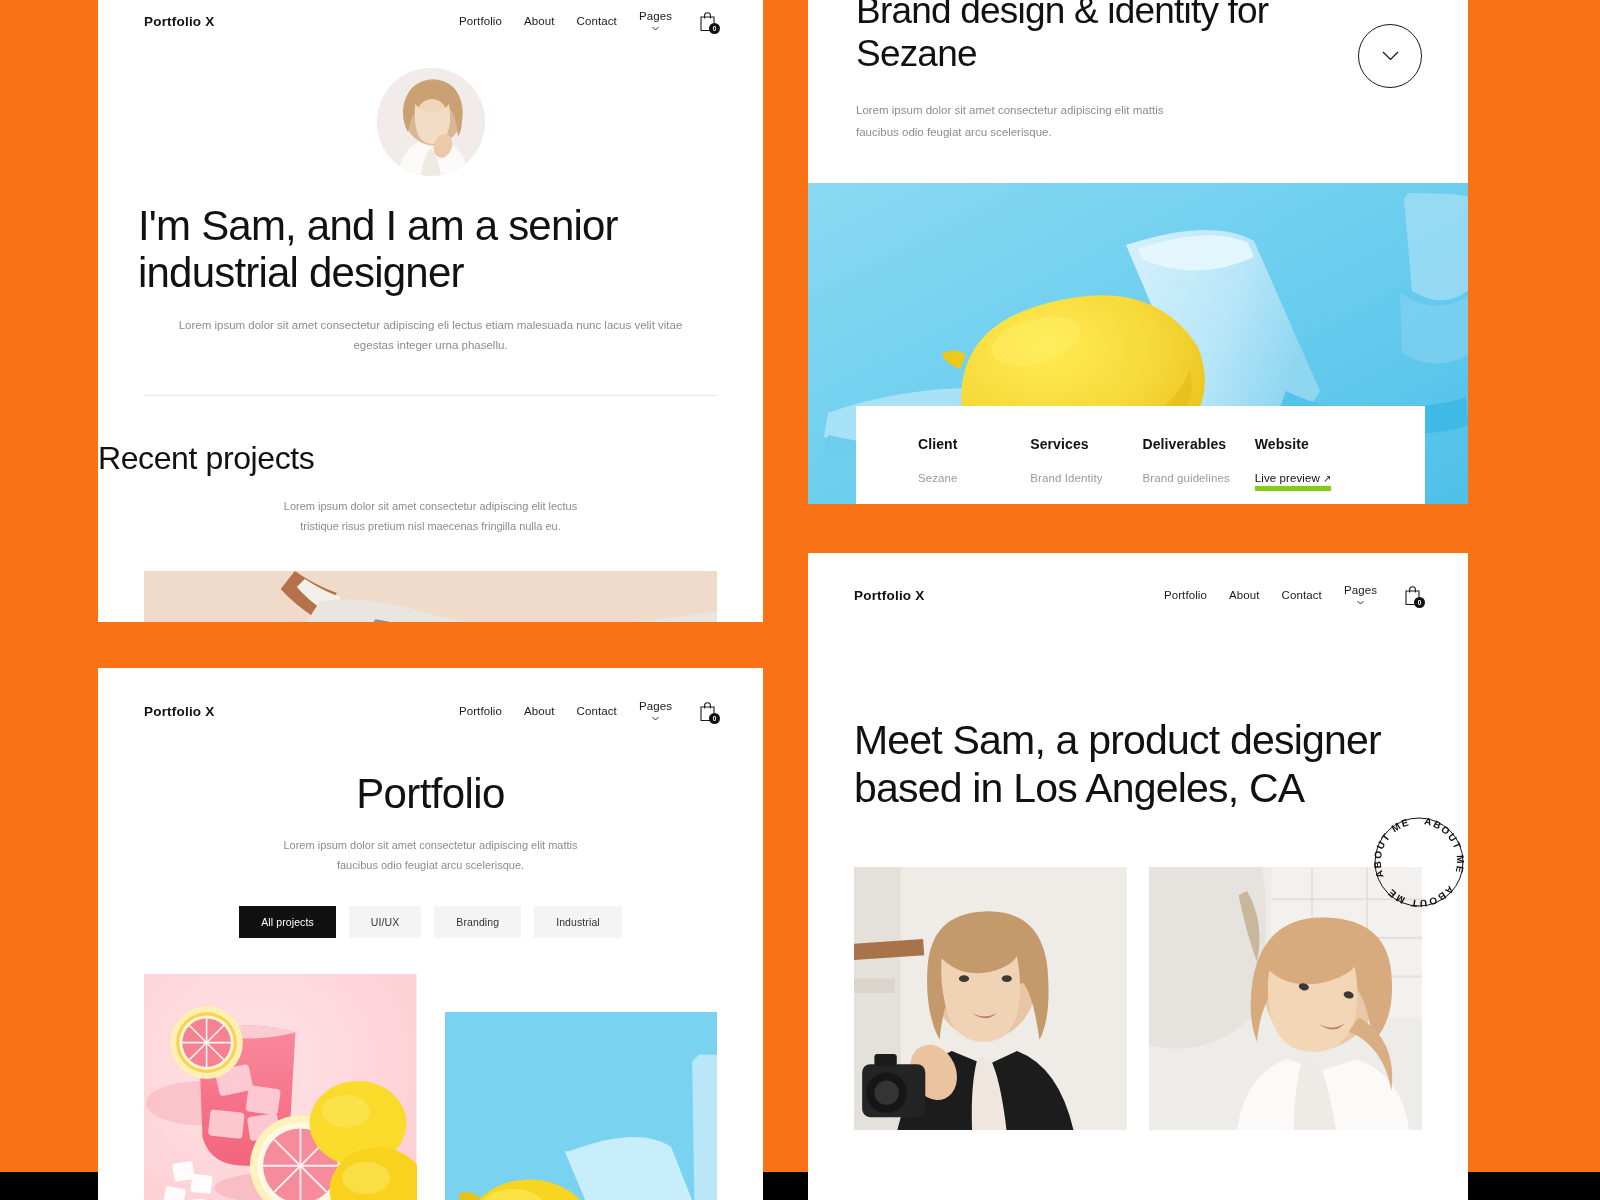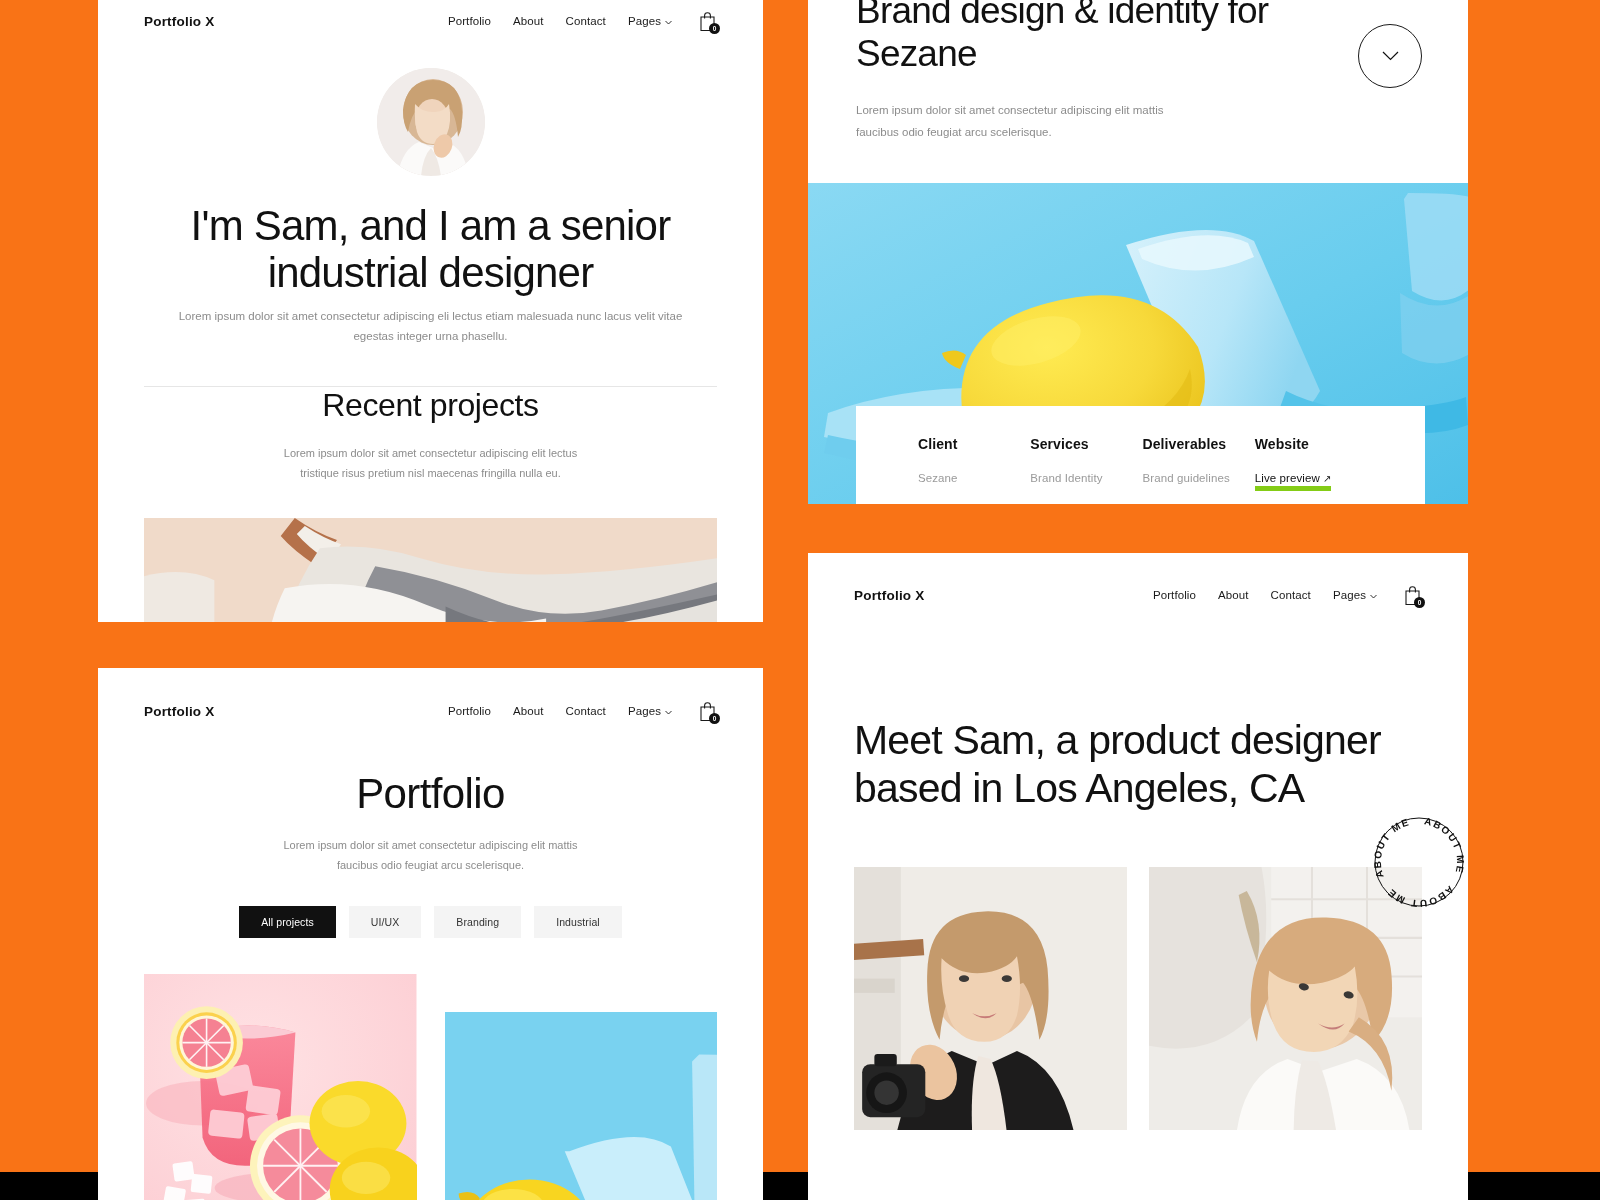--- a/index.html
+++ b/index.html
@@ -23,21 +23,21 @@
     padding: 0 46px;
   }
   .brand {
     font-size: 13.5px; font-weight: 700; letter-spacing: .2px; color: #111;
     white-space: nowrap;
   }
   .nav-links { display: flex; align-items: center; gap: 22px; }
   .nav-link {
     font-size: 11.5px; color: #1a1a1a; letter-spacing: .1px; white-space: nowrap;
   }
-  .nav-link.has-caret { display: inline-flex; align-items: flex-end; gap: 4px; }
+  .nav-link.has-caret { display: inline-flex; align-items: center; gap: 4px; flex-direction: column; }
   .caret { display: inline-block; width: 7px; height: 7px; position: relative; }
   .caret svg { display: block; }
   .cart { position: relative; width: 19px; height: 21px; margin-left: 4px; }
   .cart svg { display: block; }
   .cart-badge {
     position: absolute; right: -3px; bottom: -2px;
     width: 11px; height: 11px; border-radius: 50%;
     background: #111; color: #fff;
     font-size: 6.5px; line-height: 11px; text-align: center;
     font-weight: 700;
@@ -45,33 +45,33 @@
 
   
   #panel-home { left: 98px; top: -40px; width: 665px; height: 662px; }
   #panel-home .nav { height: 82px; padding-top: 40px; }
   .avatar {
     width: 108px; height: 108px; border-radius: 50%;
     margin: 26px auto 0; overflow: hidden; position: relative;
     background: #efeae6;
   }
   .hero-title {
-    text-align: center;
+    text-align: left;
     font-size: 42px; line-height: 1.13; font-weight: 400;
     letter-spacing: -0.8px; color: #111;
     margin-top: 26px; padding: 0 40px;
   }
   .hero-sub {
     text-align: center; font-size: 11.5px; line-height: 1.75;
-    color: #8c8c8c; margin-top: 9px; padding: 0 66px;
+    color: #8c8c8c; margin-top: 18px; padding: 0 66px;
   }
   .divider { height: 1px; background: #e6e6e6; margin: 40px 46px 0; }
   .section-title {
-    text-align: center; font-size: 32px; font-weight: 400;
-    letter-spacing: -0.4px; color: #111; 
+    text-align: left; font-size: 32px; font-weight: 400;
+    letter-spacing: -0.4px; color: #111; margin-top: 44px;
   }
   .section-sub {
     text-align: center; font-size: 11px; line-height: 1.8;
     color: #8c8c8c; margin-top: 20px; padding: 0 170px;
   }
   .proj-strip {
     margin: 34px 46px 0; height: 120px; overflow: hidden; position: relative;
   }
 
   

